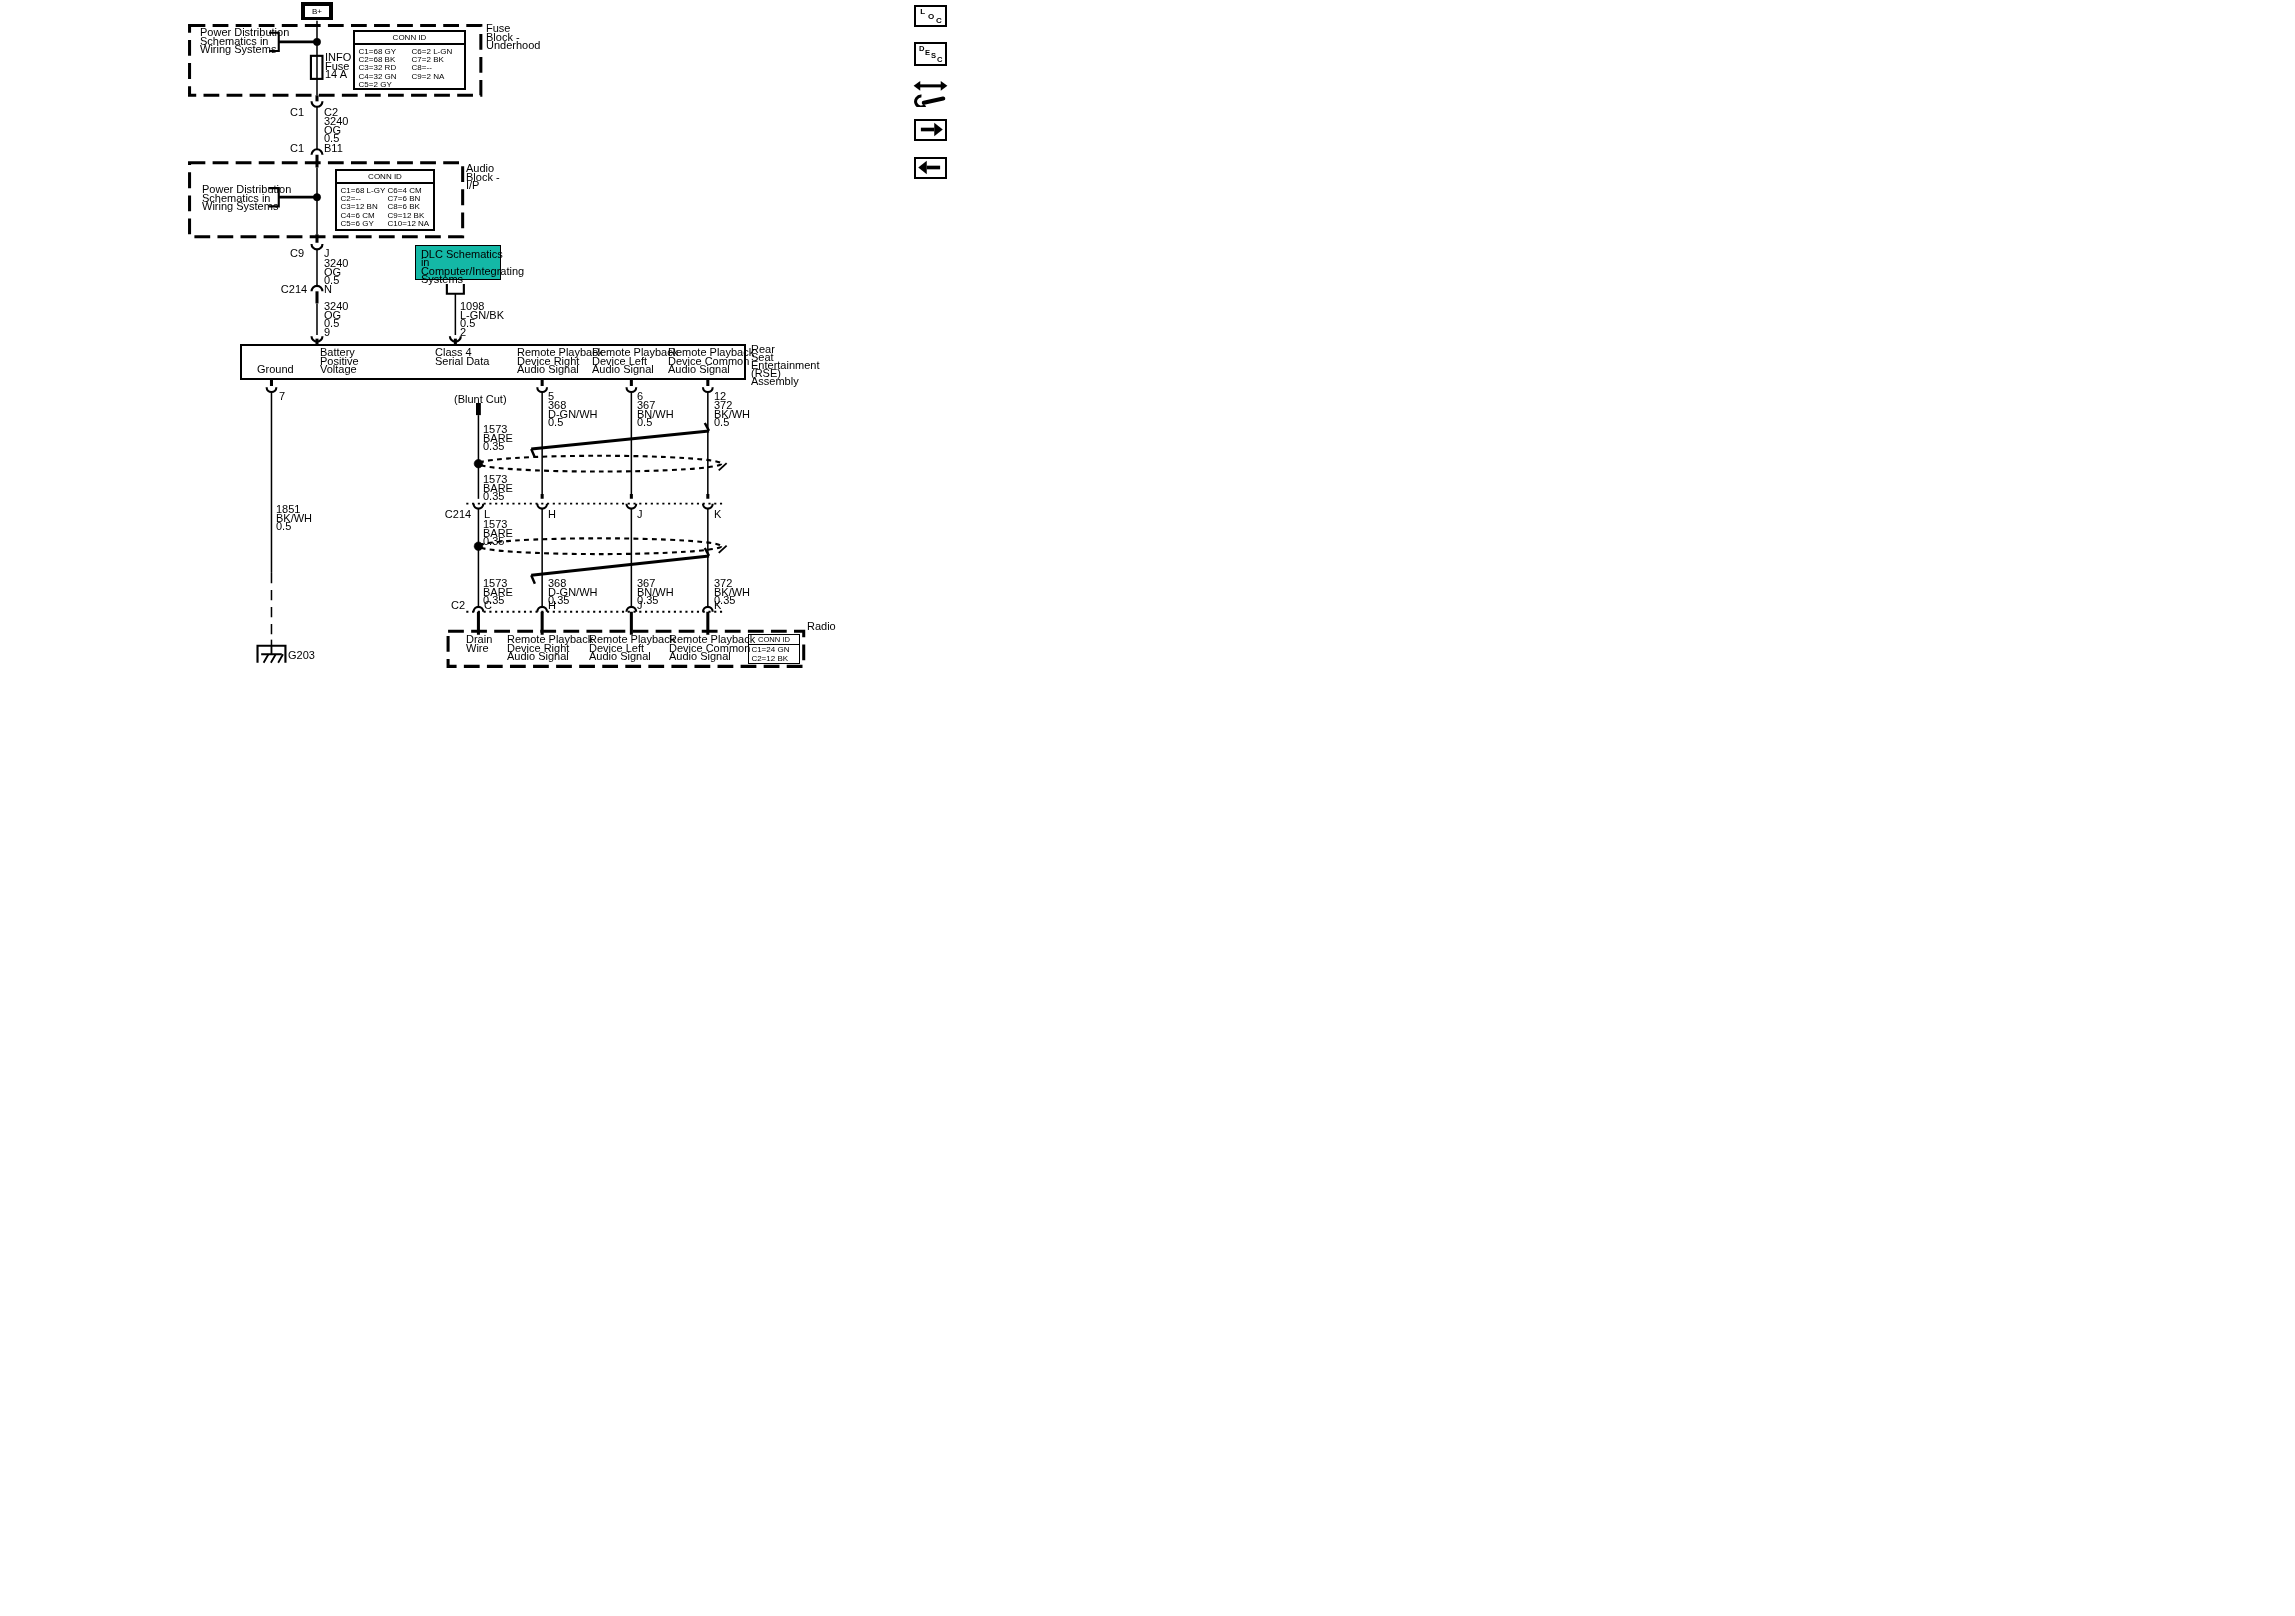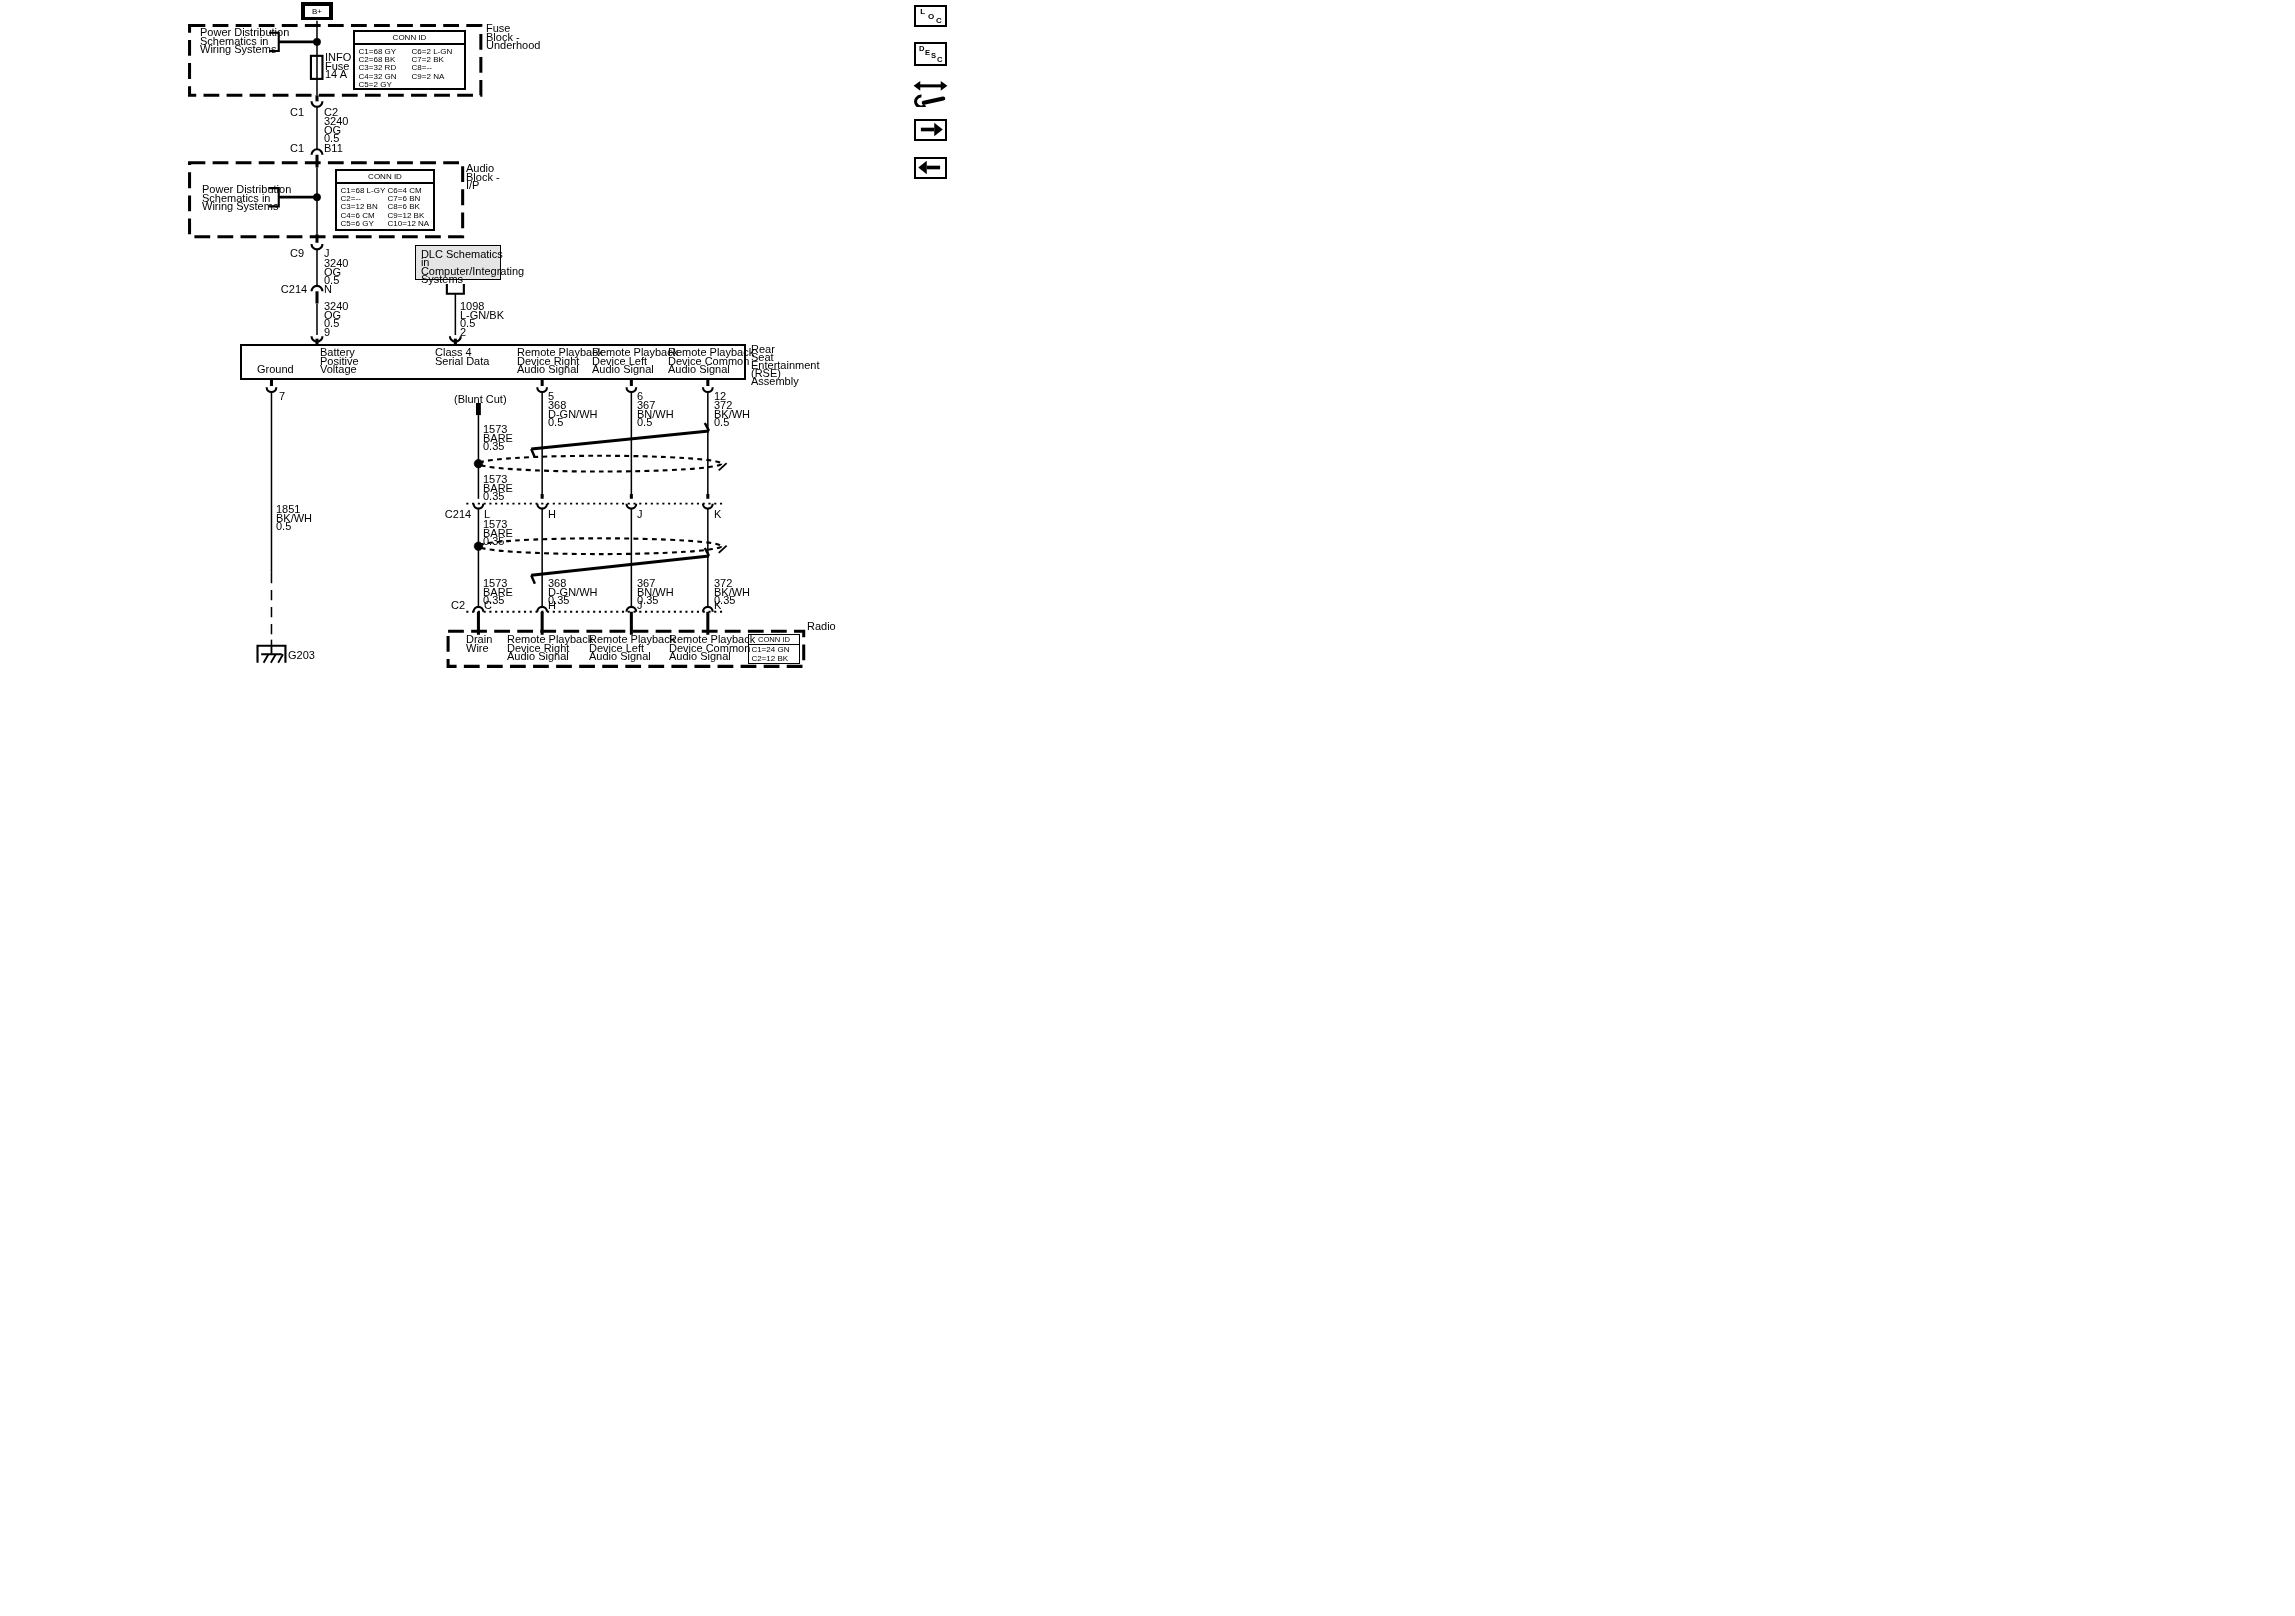--- a/index.html
+++ b/index.html
@@ -12,21 +12,21 @@
   .conn-table{position:absolute;box-sizing:border-box;border:2.4px solid #000;background:#fff}
   .conn-title{text-align:center;font-size:8px;line-height:9px;padding:1.2px 0 0.6px 0;border-bottom:2.4px solid #000}
   .conn-cols{display:flex;padding:3px 3.6px 0 3.6px}
   .conn-col{font-size:8px;line-height:8.3px;white-space:pre-line}
   .bplus-outer{position:absolute;background:#000}
   .bplus-inner{position:absolute;left:4.2px;top:3.6px;right:4.2px;bottom:3.6px;background:#fff;
                display:flex;align-items:center;justify-content:center;font-size:8px}
   .nav-btn{position:absolute;box-sizing:border-box;border:2.4px solid #000;background:#fff;cursor:pointer}
   .nav-ltr{position:absolute;font-size:8px;font-weight:bold}
   .rse-box{position:absolute;box-sizing:border-box;border:2.4px solid #000;background:#fff}
-  .dlc-box{position:absolute;box-sizing:border-box;border:1.8px solid #000;background:#e5e5e5}
+  .dlc-box{position:absolute;box-sizing:border-box;border:1.8px solid #000;background:#14b8a6}
 </style>
 </head>
 <body>
 
 <div id="canvas">
 
   <svg class="layer" width="952" height="670" viewBox="0 0 1568 1104">
     <g stroke="#000" fill="none">
 
       <rect x="312" y="42" width="480" height="115" stroke-width="5" stroke-dasharray="26 12"></rect>

